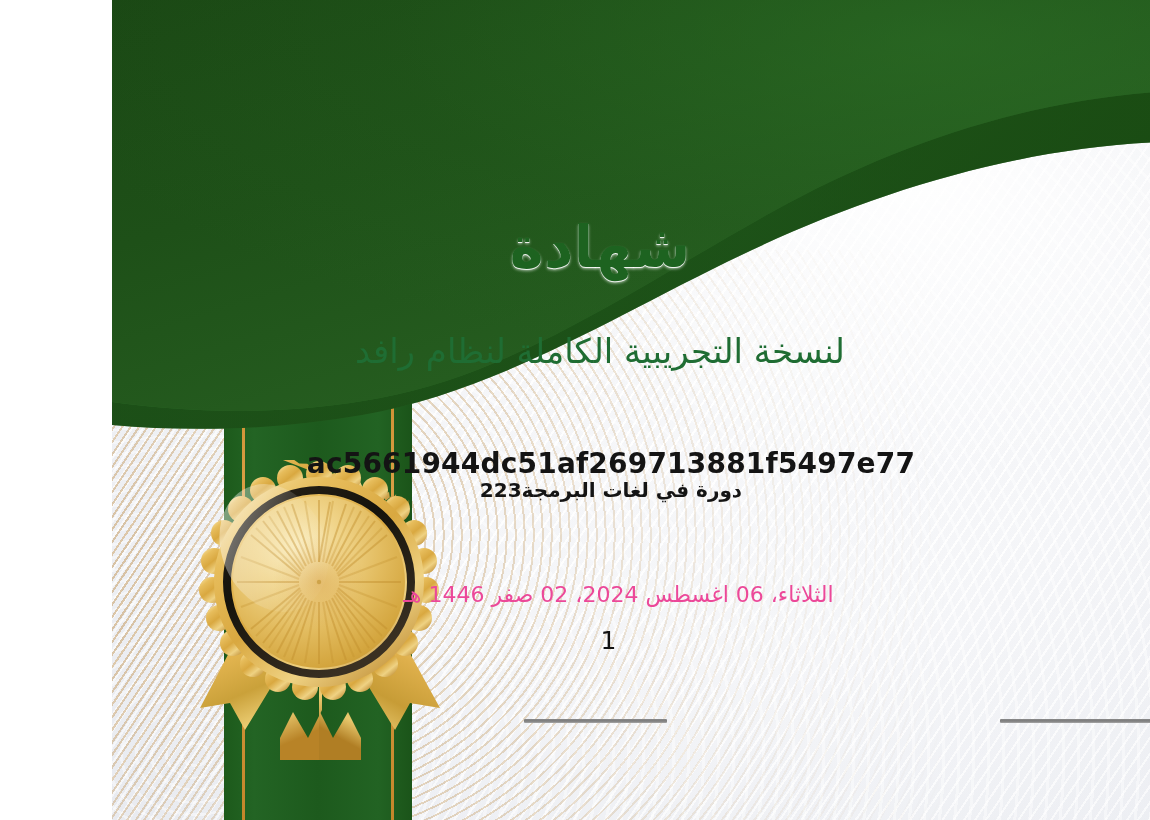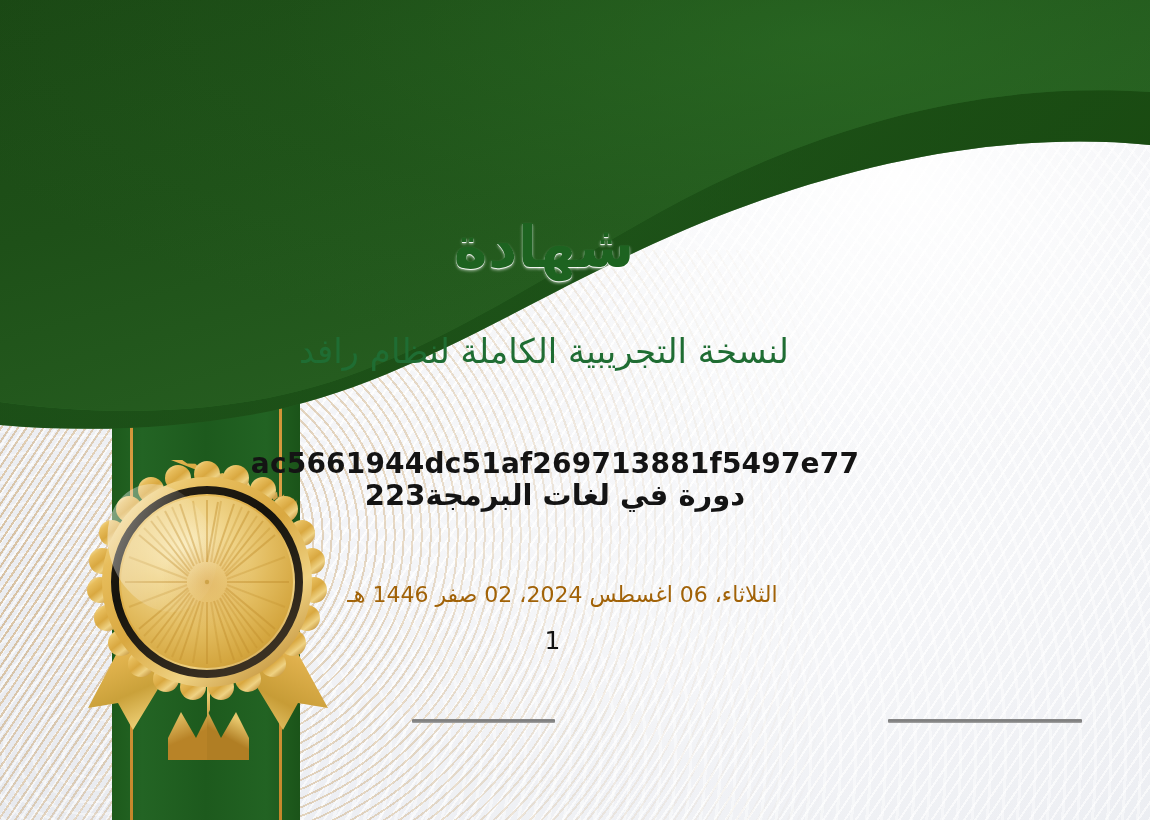--- a/index.html
+++ b/index.html
@@ -3,21 +3,21 @@
 <meta charset="utf-8">
 <title>Certificate</title>
 <style>
   html, body {
     margin: 0;
     padding: 0;
     background: #ffffff;
   }
   #certificate {
     position: relative;
-    width: 1150px;
+    width: 1038px;
     height: 820px;
     overflow: hidden;
     font-family: "DejaVu Sans", "Liberation Sans", sans-serif;
     background: #ffffff;
   }
 
   
   .paper-base {
     position: absolute;
     inset: 0;
@@ -163,33 +163,33 @@
     color: #141414;
     letter-spacing: .2px;
     direction: ltr;
     padding-right: 40px;
   }
   .cert-course {
     position: absolute;
     left: 0; right: 0;
     top: 478px;
     text-align: center;
-    font-size: 29px;
+    font-size: 20px;
     font-weight: 600;
     color: #141414;
     padding-right: 40px;
   }
   .cert-date {
     position: absolute;
     left: 0; right: 0;
     top: 582px;
     text-align: center;
     font-size: 22px;
     font-weight: 400;
-    color: #a16207;
+    color: #ec4899;
     padding-right: 25px;
   }
   .cert-number {
     position: absolute;
     left: 0; right: 0;
     top: 626px;
     text-align: center;
     font-size: 25px;
     font-weight: 400;
     color: #111111;

